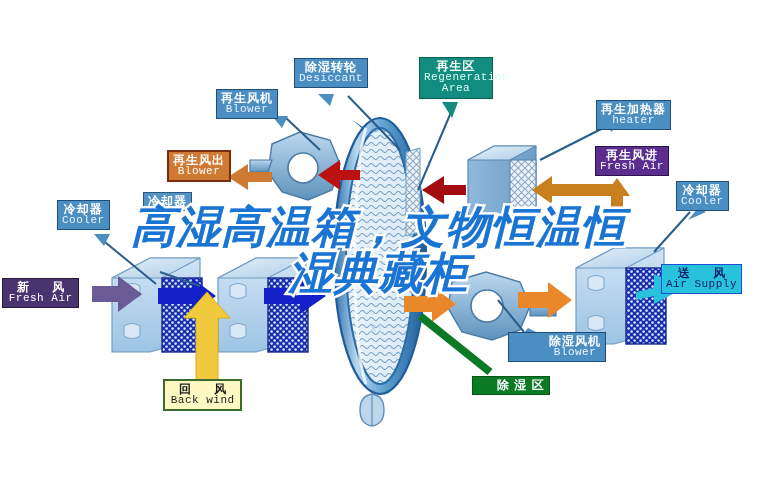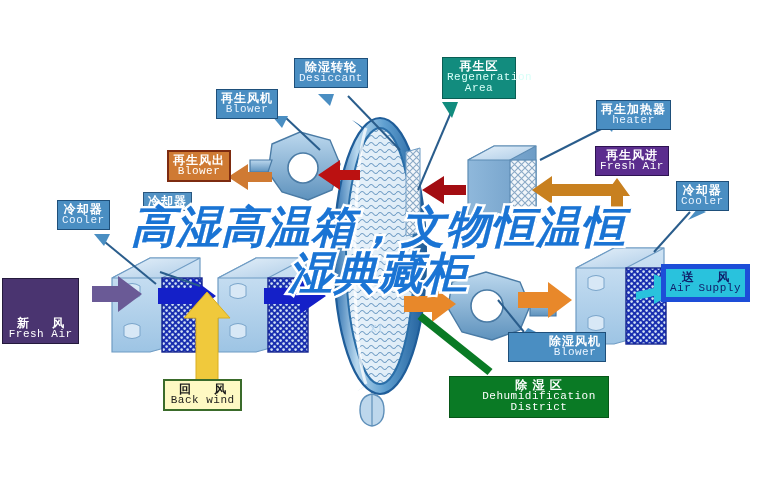--- a/index.html
+++ b/index.html
@@ -17,41 +17,41 @@
   .lbl .cn{display:block;font-weight:bold;font-size:12px;letter-spacing:1px;}
   .lbl .en{display:block;font-family:"Liberation Mono","DejaVu Sans Mono",monospace;
            font-size:11px;letter-spacing:0.5px;}
 
   
   .l-blue{background:#4a8ec2;border:1px solid #1e4f7a;color:#ffffff;}
   .l-blue .cn{color:#ffffff;}
   .l-blue .en{color:#eaf4ff;}
 
   
-  .l-teal{background:#128c7e;border:1px solid #0a5e54;color:#ffffff;margin-left:23px;}
+  .l-teal{background:#128c7e;border:1px solid #0a5e54;color:#ffffff;}
   .l-teal .cn{color:#ffffff;}
   .l-teal .en{color:#d8fff8;}
 
   
   .l-orange{background:#cf7a33;border:2px solid #7d2b10;}
   .l-orange .cn{color:#ffffff;}
   .l-orange .en{color:#ffffff;}
 
   
   .l-purple{background:#5b2d8e;border:1px solid #2d1352;}
   .l-purple .cn{color:#ffffff;}
   .l-purple .en{color:#ffffff;}
 
   
   .l-dkpurple{background:#4a3470;border:1px solid #241a3c;}
-  .l-dkpurple .cn{color:#ffffff;margin-top:36px;}
+  .l-dkpurple .cn{color:#ffffff;}
   .l-dkpurple .en{color:#ffffff;}
 
   
-  .l-cyan{background:#29c2dd;border:5px solid #1d4ed8;}
+  .l-cyan{background:#29c2dd;border:1px solid #1d4ed8;}
   .l-cyan .cn{color:#10206b;}
   .l-cyan .en{color:#10206b;text-align:right;}
 
   
   .l-green{background:#0a7a25;border:1px solid #075718;}
   .l-green .cn{color:#ffffff;}
   .l-green .en{color:#ffffff;}
 
   
   .l-yellow{background:#fef9c3;border:2px solid #3a6b2a;}
@@ -319,23 +319,22 @@
   <div class="lbl l-yellow wide" style="left:163px;top:379px;">
     <span class="cn">回  风</span>
     <span class="en">Back wind</span>
   </div>
 
   <div class="lbl l-blue" style="left:508px;top:332px;padding-left:40px;">
     <span class="cn">除湿风机</span>
     <span class="en">Blower</span>
   </div>
 
-  <div class="lbl l-green" style="left:449px;top:376px;padding-left:24px;">
+  <div class="lbl l-green" style="left:472px;top:376px;padding-left:24px;">
     <span class="cn wide">除  湿  区</span>
-    <span class="en" style="white-space:normal;max-width:130px;">Dehumidification District</span>
   </div>
 
   <div class="lbl l-cyan wide" style="left:661px;top:264px;">
     <span class="cn">送  风</span>
     <span class="en">Air Supply</span>
   </div>
 
   <div id="title">
     <span class="line">高湿高温箱，文物恒温恒</span>
     <span class="line">湿典藏柜</span>

